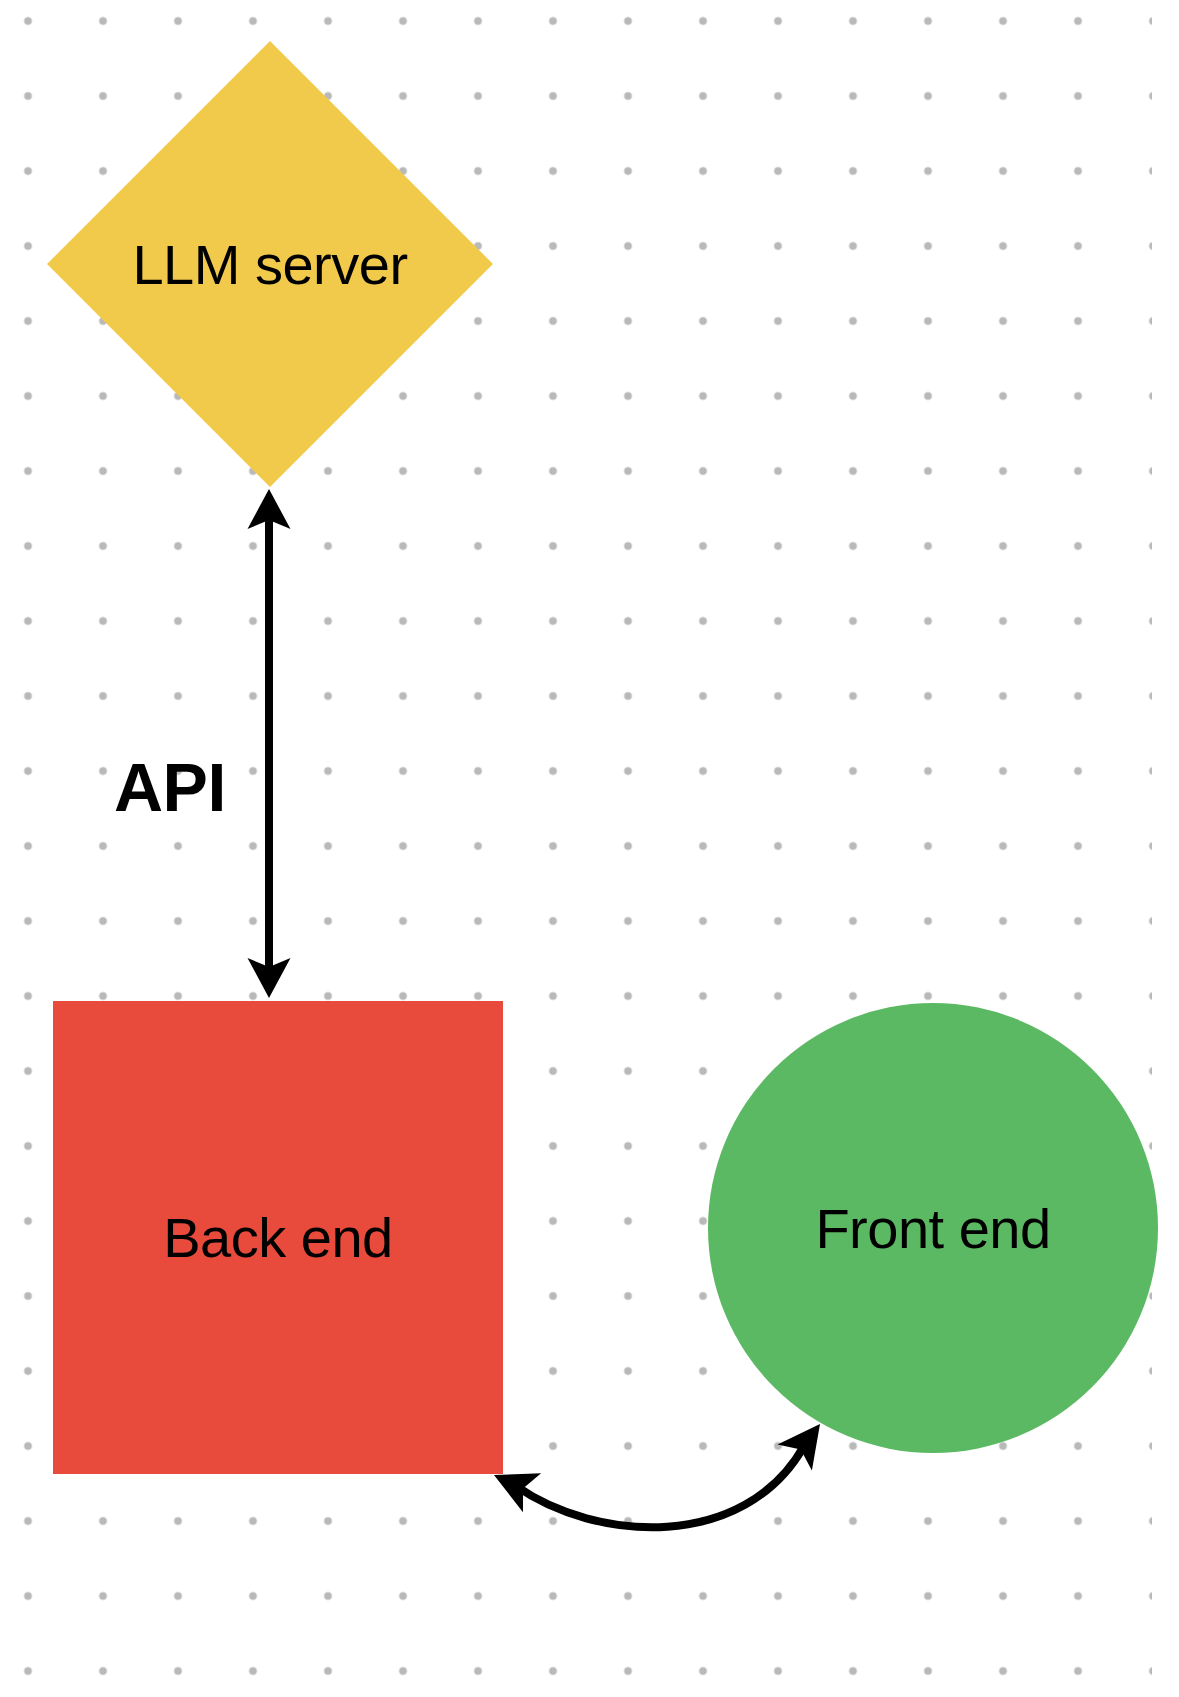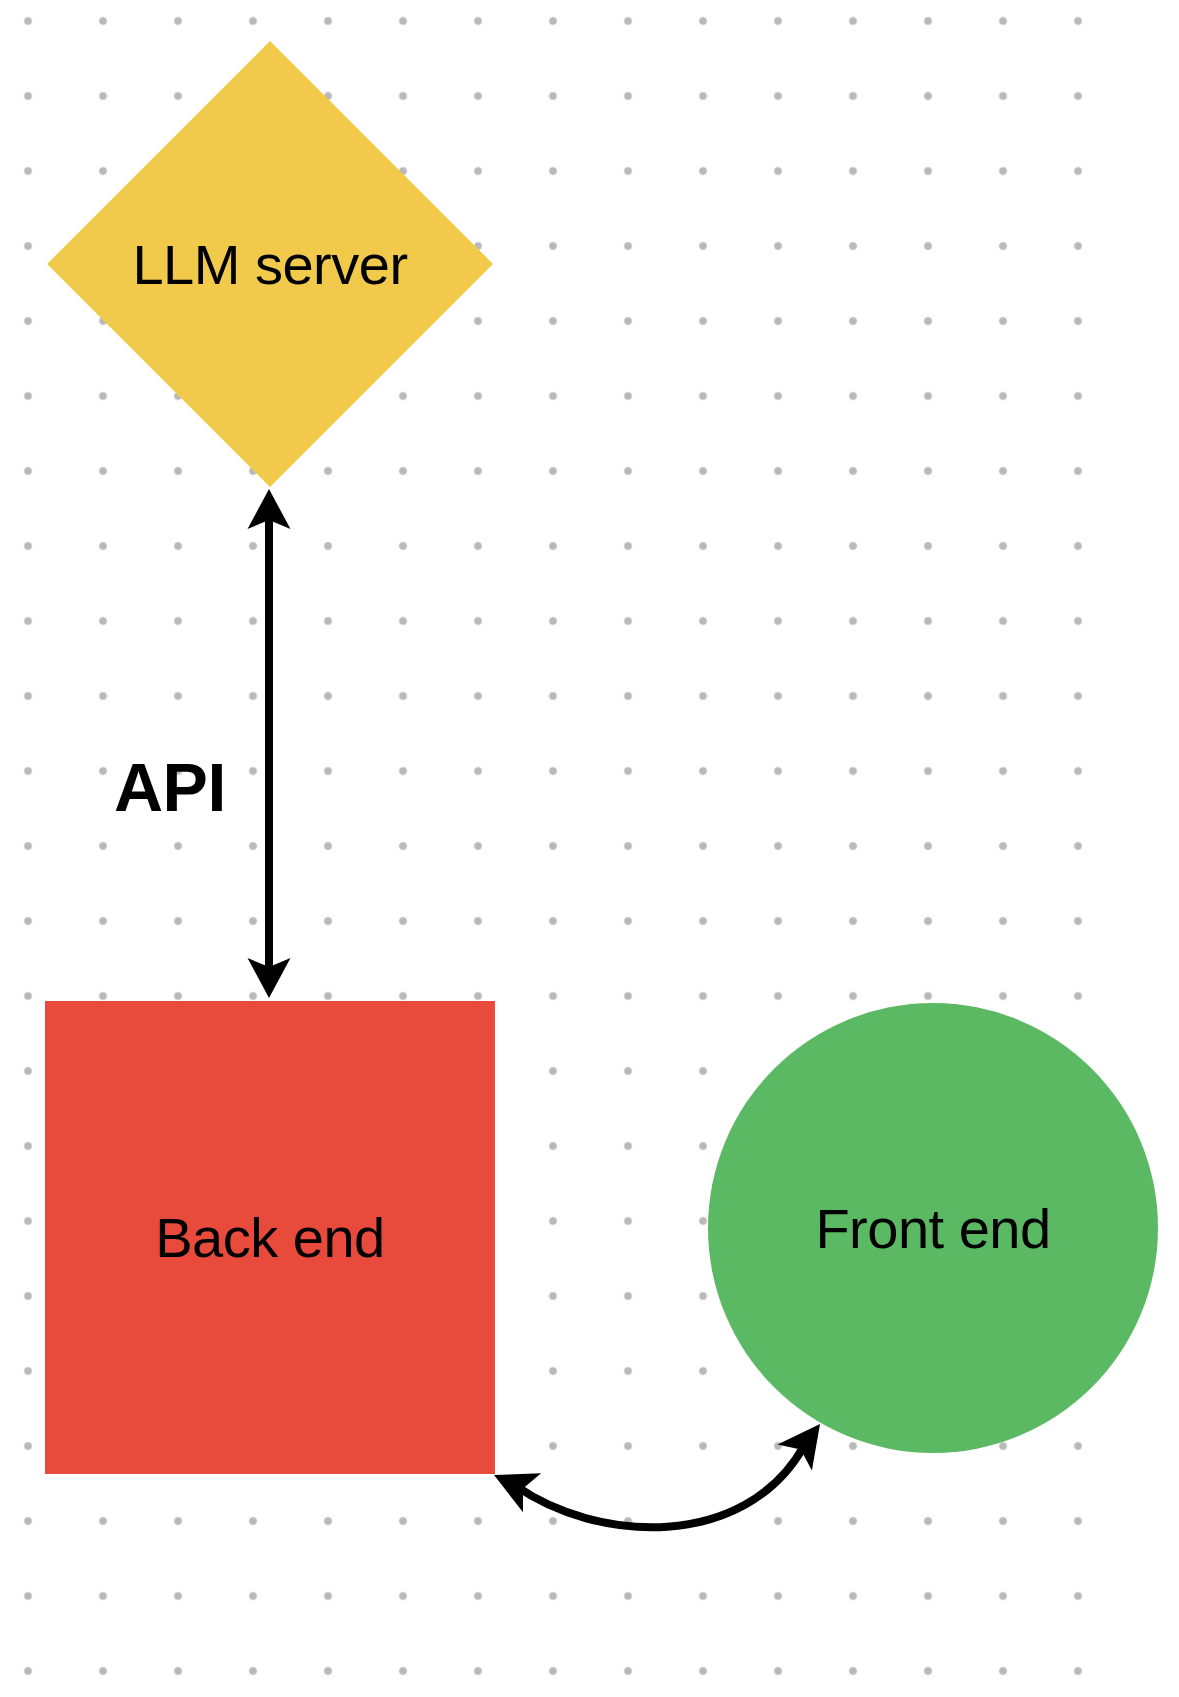--- a/index.html
+++ b/index.html
@@ -15,20 +15,21 @@
 
   
   .canvas {
     position: relative;
     width: 1104px;
     height: 1697px;
     background-color: #ffffff;
     background-image: radial-gradient(circle, var(--dot-color, #b9b9b9) 3.6px, rgba(185,185,185,0) 4.3px);
     background-size: 75px 75px;
     background-position: -9.5px -16.5px;
+    padding-left: 48px;
   }
 
   
   .node {
     position: absolute;
     display: flex;
     align-items: center;
     justify-content: center;
   }
   .node .node-label {
@@ -96,21 +97,21 @@
 </style>
 </head>
 <body>
 
 <div class="canvas" style="--dot-color: #b9b9b9;">
 
   <div class="node node-diamond" style="background-color: rgb(241, 202, 75);">
     <span class="node-label">LLM server</span>
   </div>
 
-  <div class="node node-rect" style="background-color: rgb(232, 74, 59);">
+  <div class="node node-rect" style="background-color: rgb(232, 74, 59); margin-left: 8px;">
     <span class="node-label">Back end</span>
   </div>
 
   <div class="node node-circle" style="background-color: rgb(92, 185, 99);">
     <span class="node-label">Front end</span>
   </div>
 
   <svg class="arrow-layer" viewBox="0 0 1179 1697" xmlns="http://www.w3.org/2000/svg">
 
     <g class="hit">

